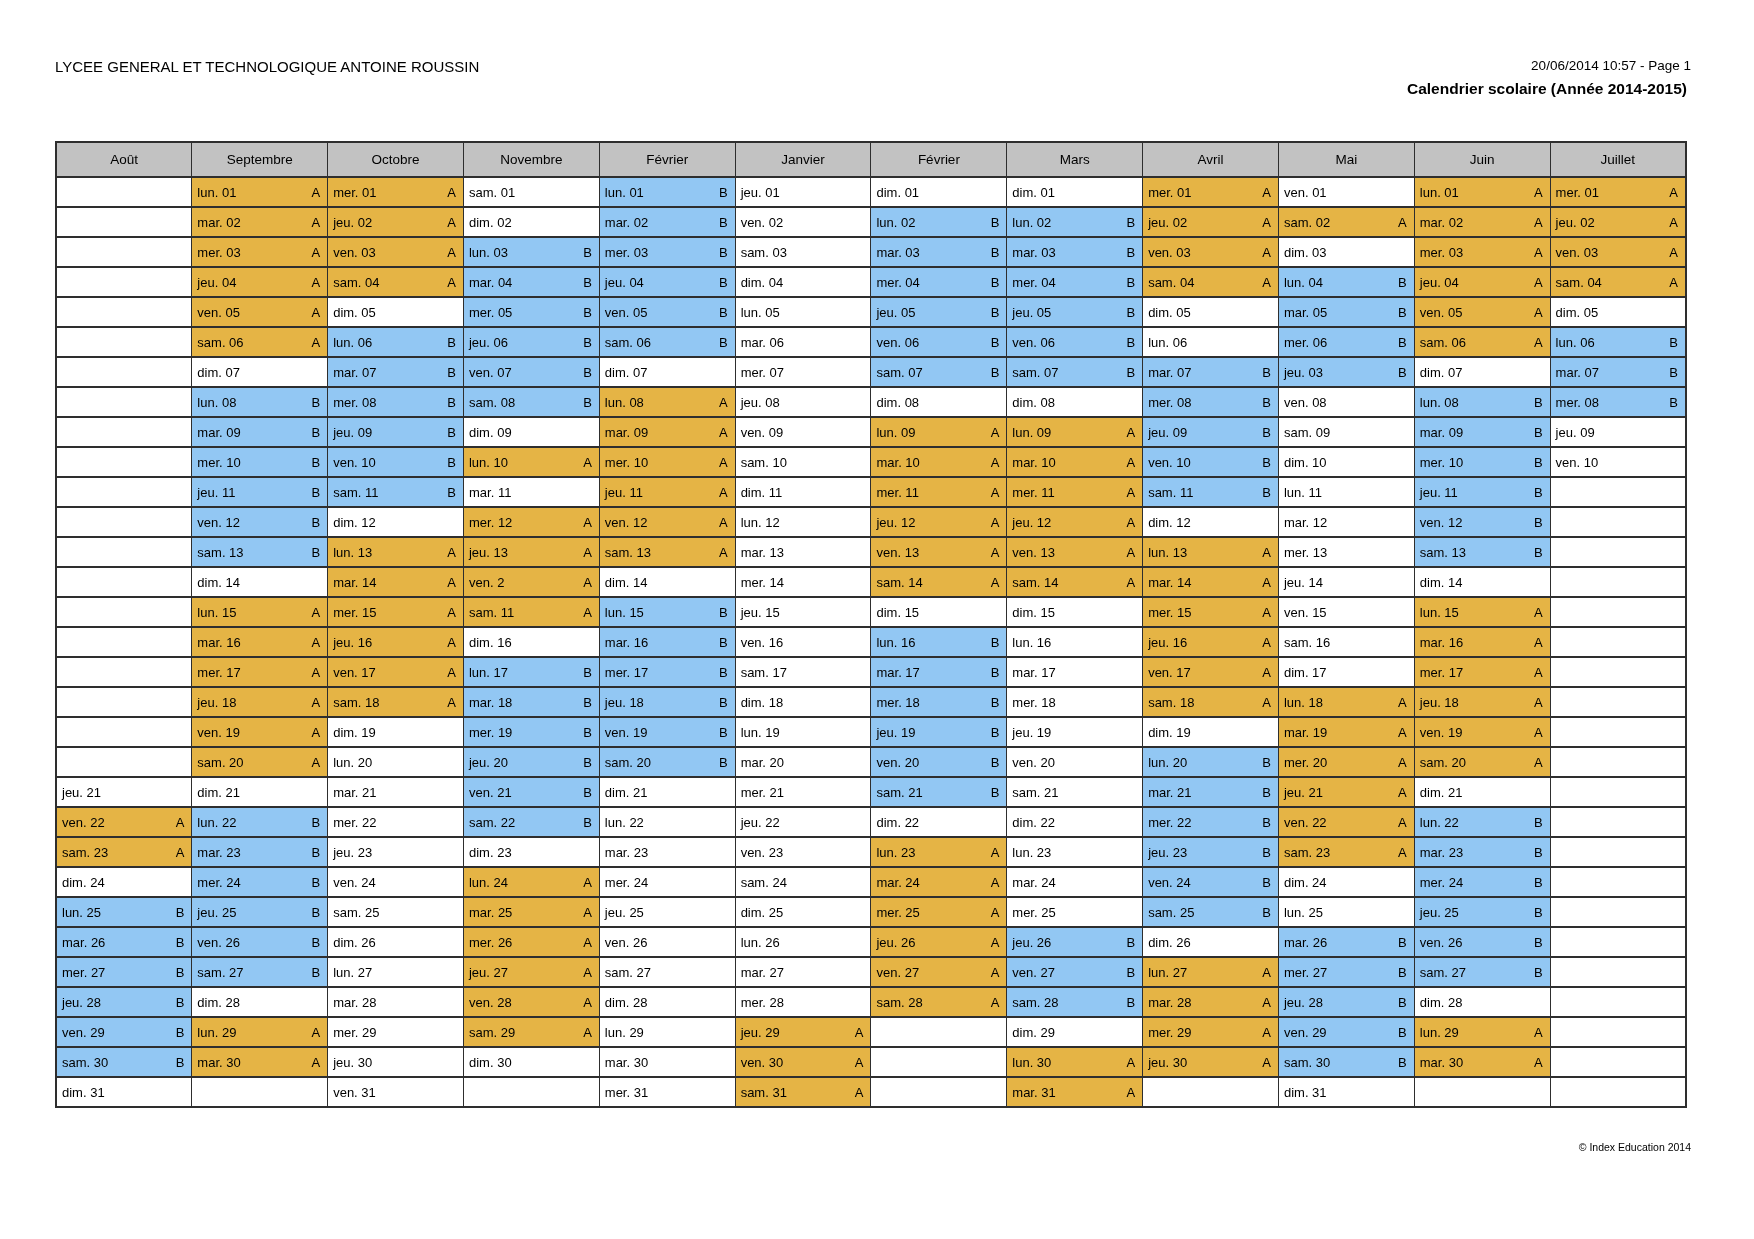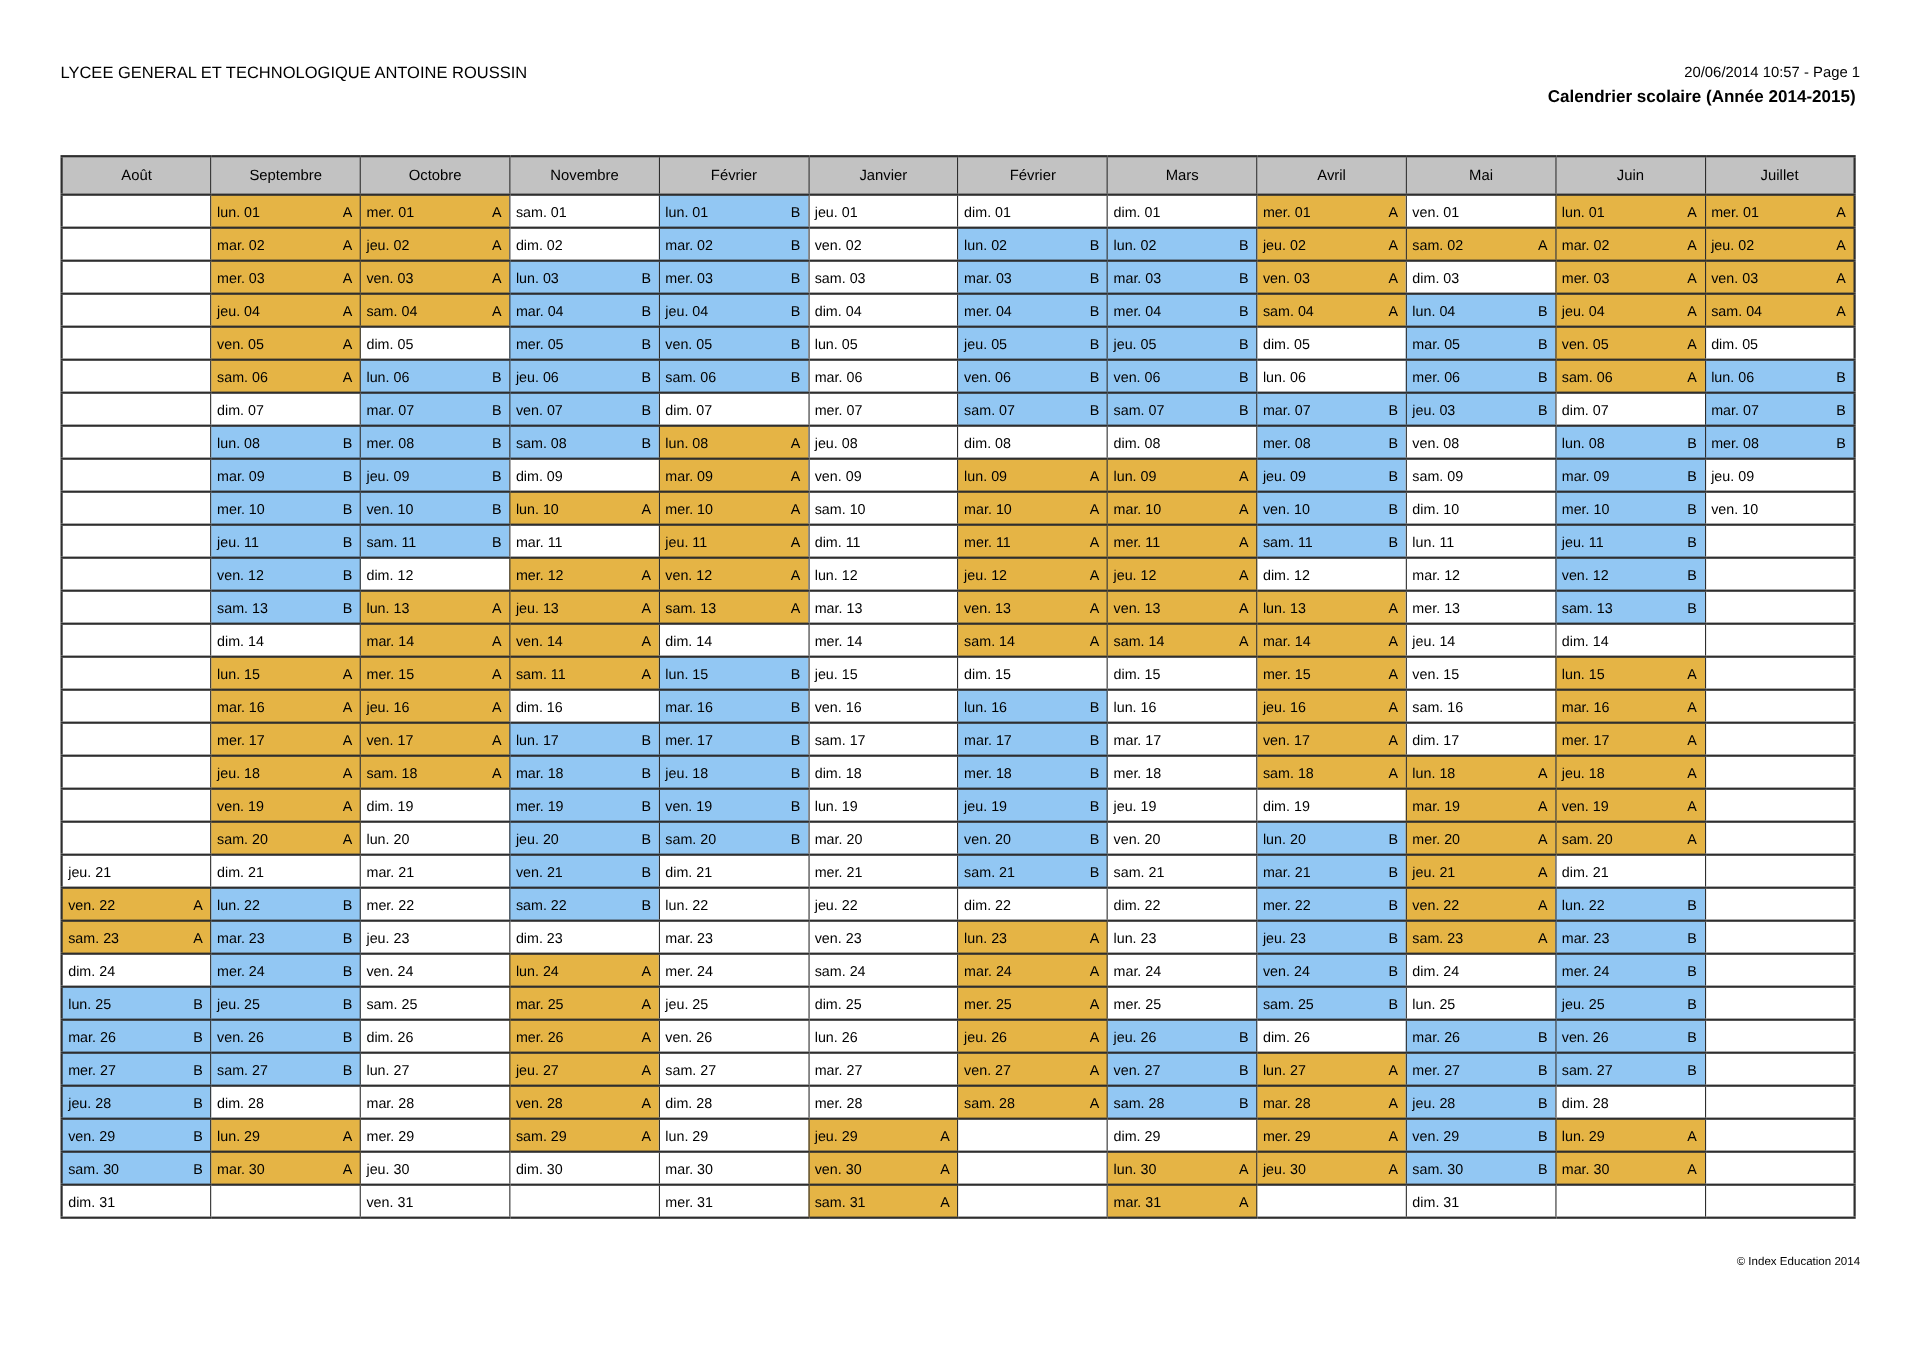--- a/index.html
+++ b/index.html
@@ -1035,21 +1035,21 @@
           </div>
         </td>
         <td class="ca">
           <div class="cellwrap">
             <span>mar. 14</span>
             <span>A</span>
           </div>
         </td>
         <td class="ca">
           <div class="cellwrap">
-            <span>ven. 14</span>
+            <span>ven. 2</span>
             <span>A</span>
           </div>
         </td>
         <td class="cw">
           <div class="cellwrap">
             <span>dim. 14</span>
             <span></span>
           </div>
         </td>
         <td class="cw">

